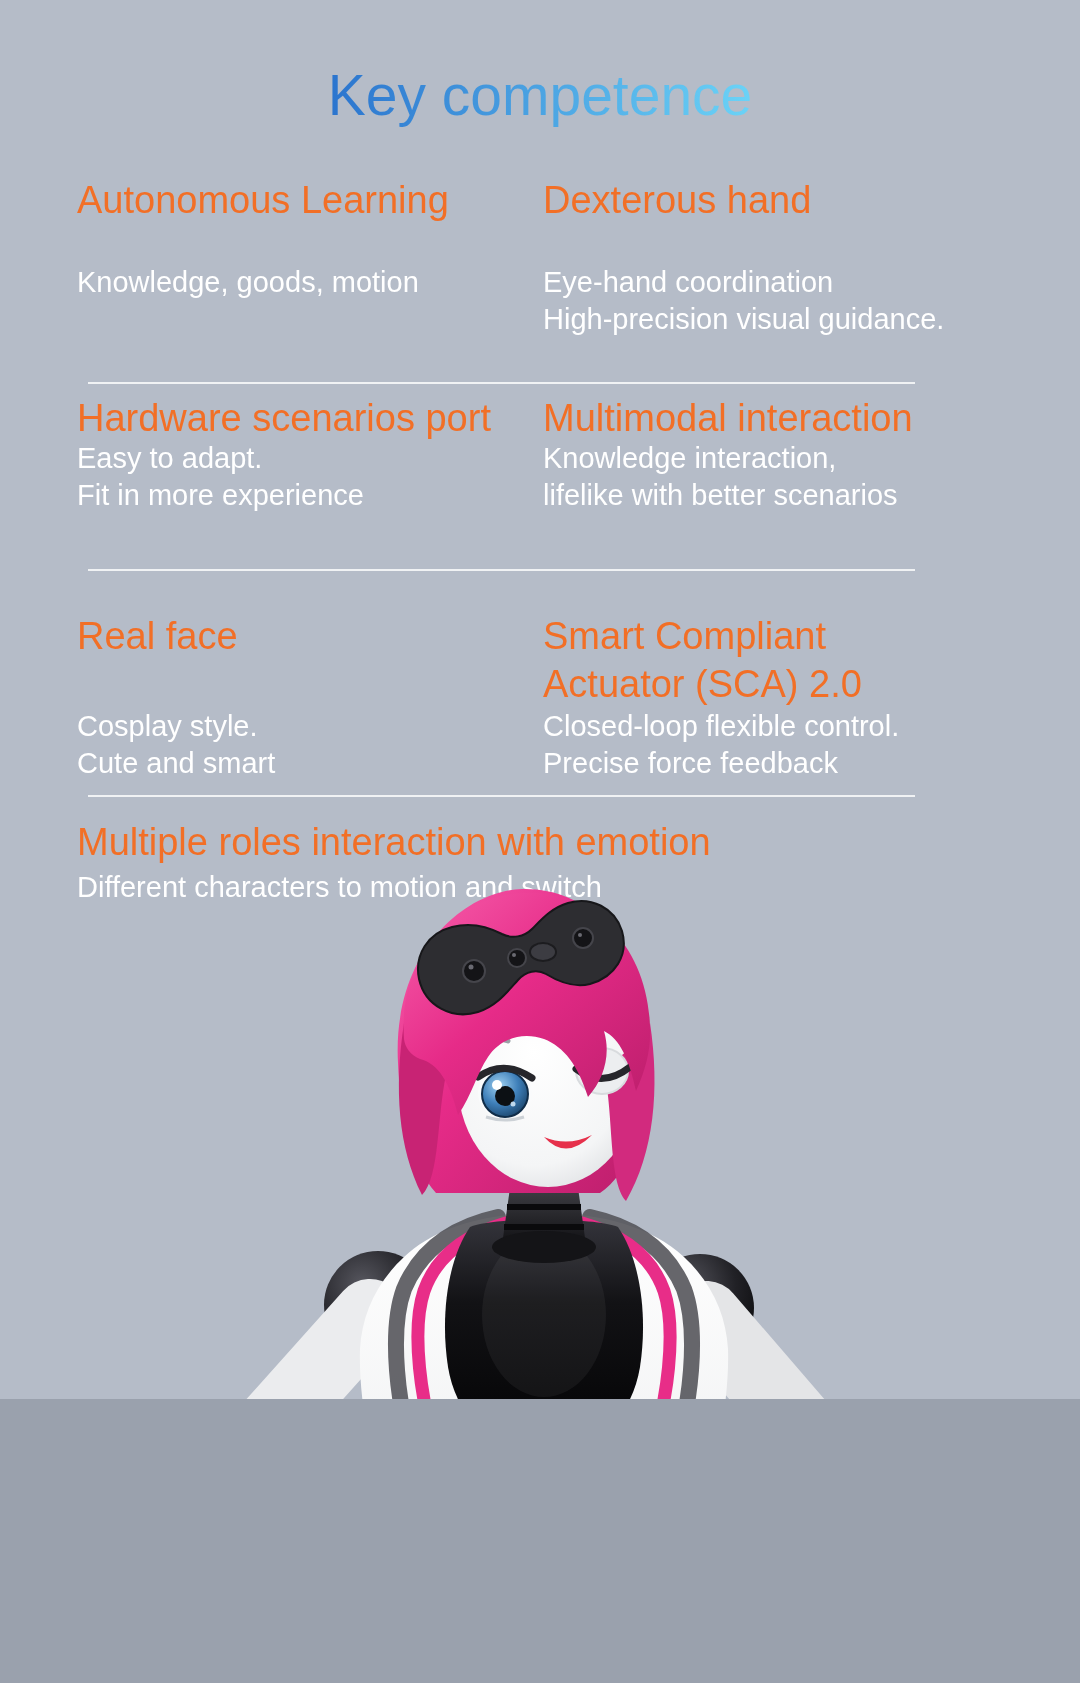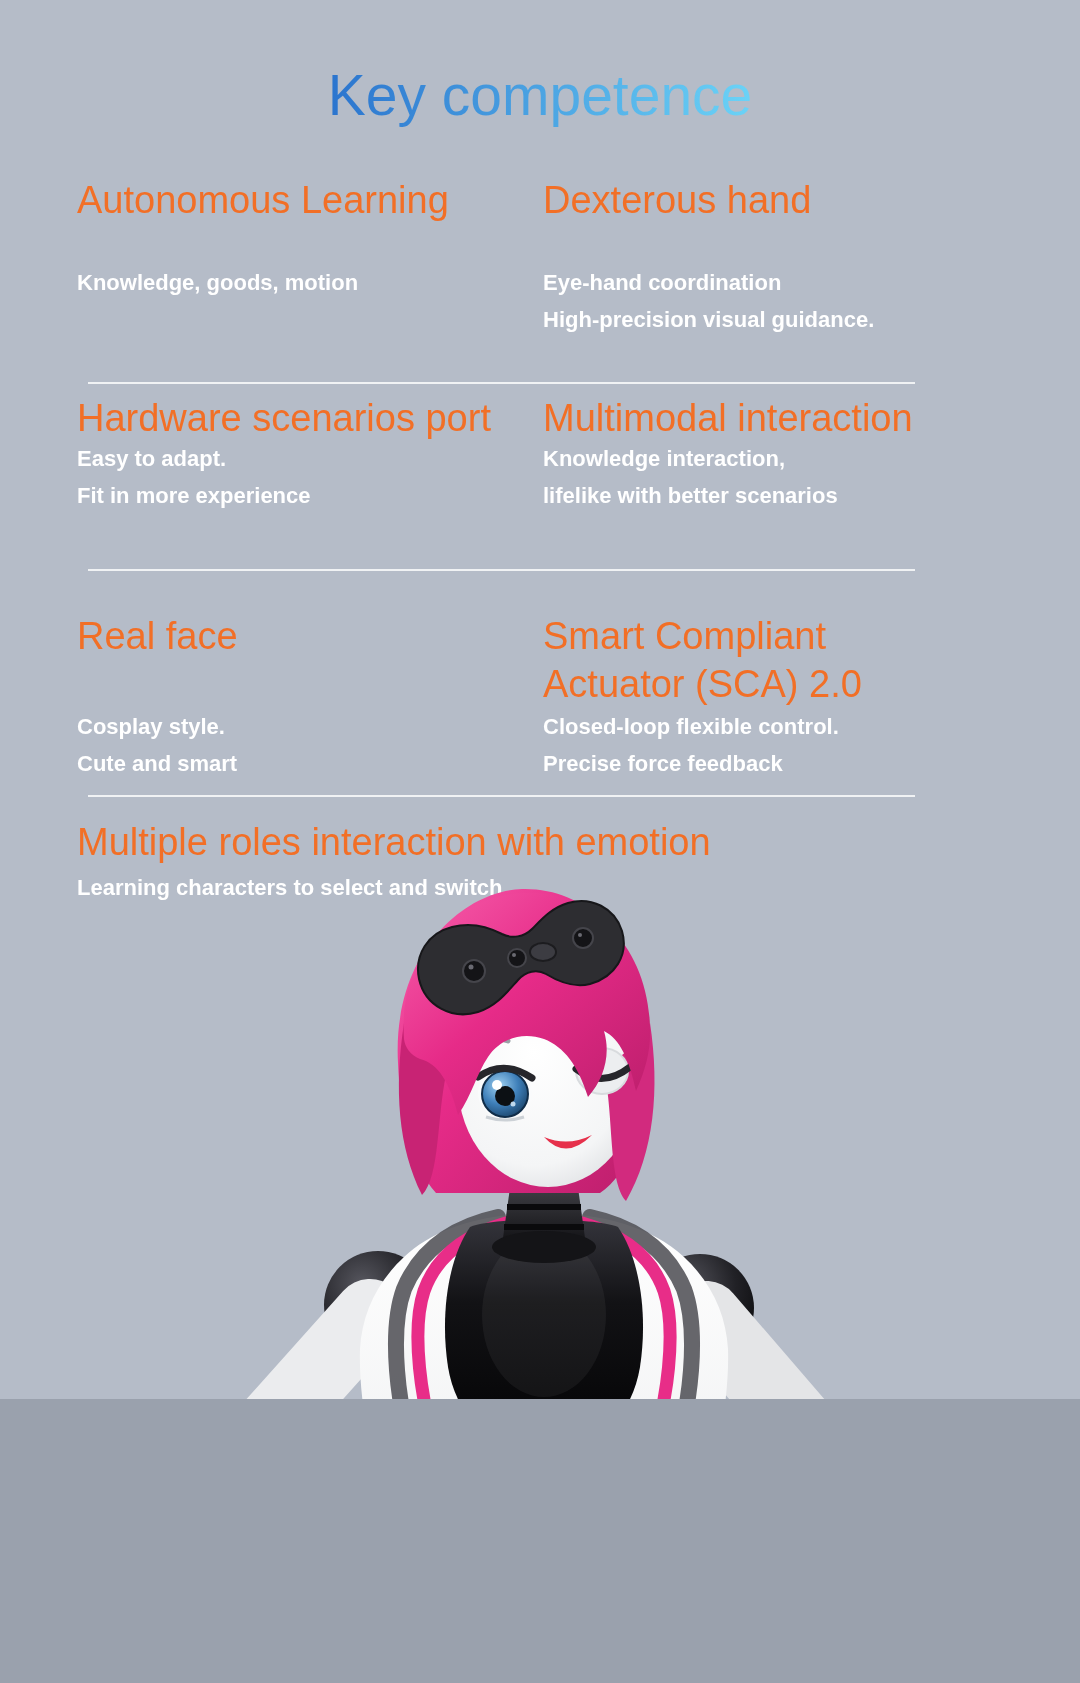--- a/index.html
+++ b/index.html
@@ -13,22 +13,22 @@
     font-size:57px;font-weight:400;white-space:nowrap;
     background:linear-gradient(90deg,var(--title-grad-start,#2b74ce),var(--title-grad-end,#6bd3f7));
     -webkit-background-clip:text;background-clip:text;
     -webkit-text-fill-color:transparent;color:transparent;
   }
   .h{
     position:absolute;font-size:38px;line-height:48px;
     color:var(--accent,#f26f26);font-weight:400;white-space:nowrap;
   }
   .d{
-    position:absolute;font-size:22px;line-height:37px;
-    color:var(--text-light,#ffffff);font-weight:700;white-space:nowrap;
+    position:absolute;font-size:29px;line-height:37px;
+    color:var(--text-light,#ffffff);font-weight:400;white-space:nowrap;
   }
   .ln{display:block;}
   .divider{
     position:absolute;left:88px;width:827px;height:2px;
     background:var(--divider,rgba(255,255,255,0.8));
   }
   .col-l{left:40px;margin-left:37px;}
   .col-r{left:543px;}
   .robot{position:absolute;left:0;top:863px;width:1080px;height:820px;}
   .bottom-strip{
@@ -88,21 +88,21 @@
   <div class="d col-r" style="top:708px">
     <span class="ln">Closed-loop flexible control.</span>
     <span class="ln">Precise force feedback</span>
   </div>
   <div class="divider" style="top:795px"></div>
 
   <div class="h col-l" style="top:818px">
     <span class="ln">Multiple roles interaction with emotion</span>
   </div>
   <div class="d col-l" style="top:869px">
-    <span class="ln">Learning characters to select and switch</span>
+    <span class="ln">Different characters to motion and switch</span>
   </div>
 
   <svg class="robot" viewBox="0 0 1080 820" xmlns="http://www.w3.org/2000/svg">
     <defs>
       <linearGradient id="hairG" x1="0" y1="0" x2="1" y2="1">
         <stop offset="0" stop-color="#f75fab"></stop>
           <stop offset="0.45" stop-color="#e62b88"></stop>
           <stop offset="1" stop-color="#bb1e6b"></stop>
       </linearGradient>
       <radialGradient id="faceG" cx="42%" cy="35%" r="78%">

